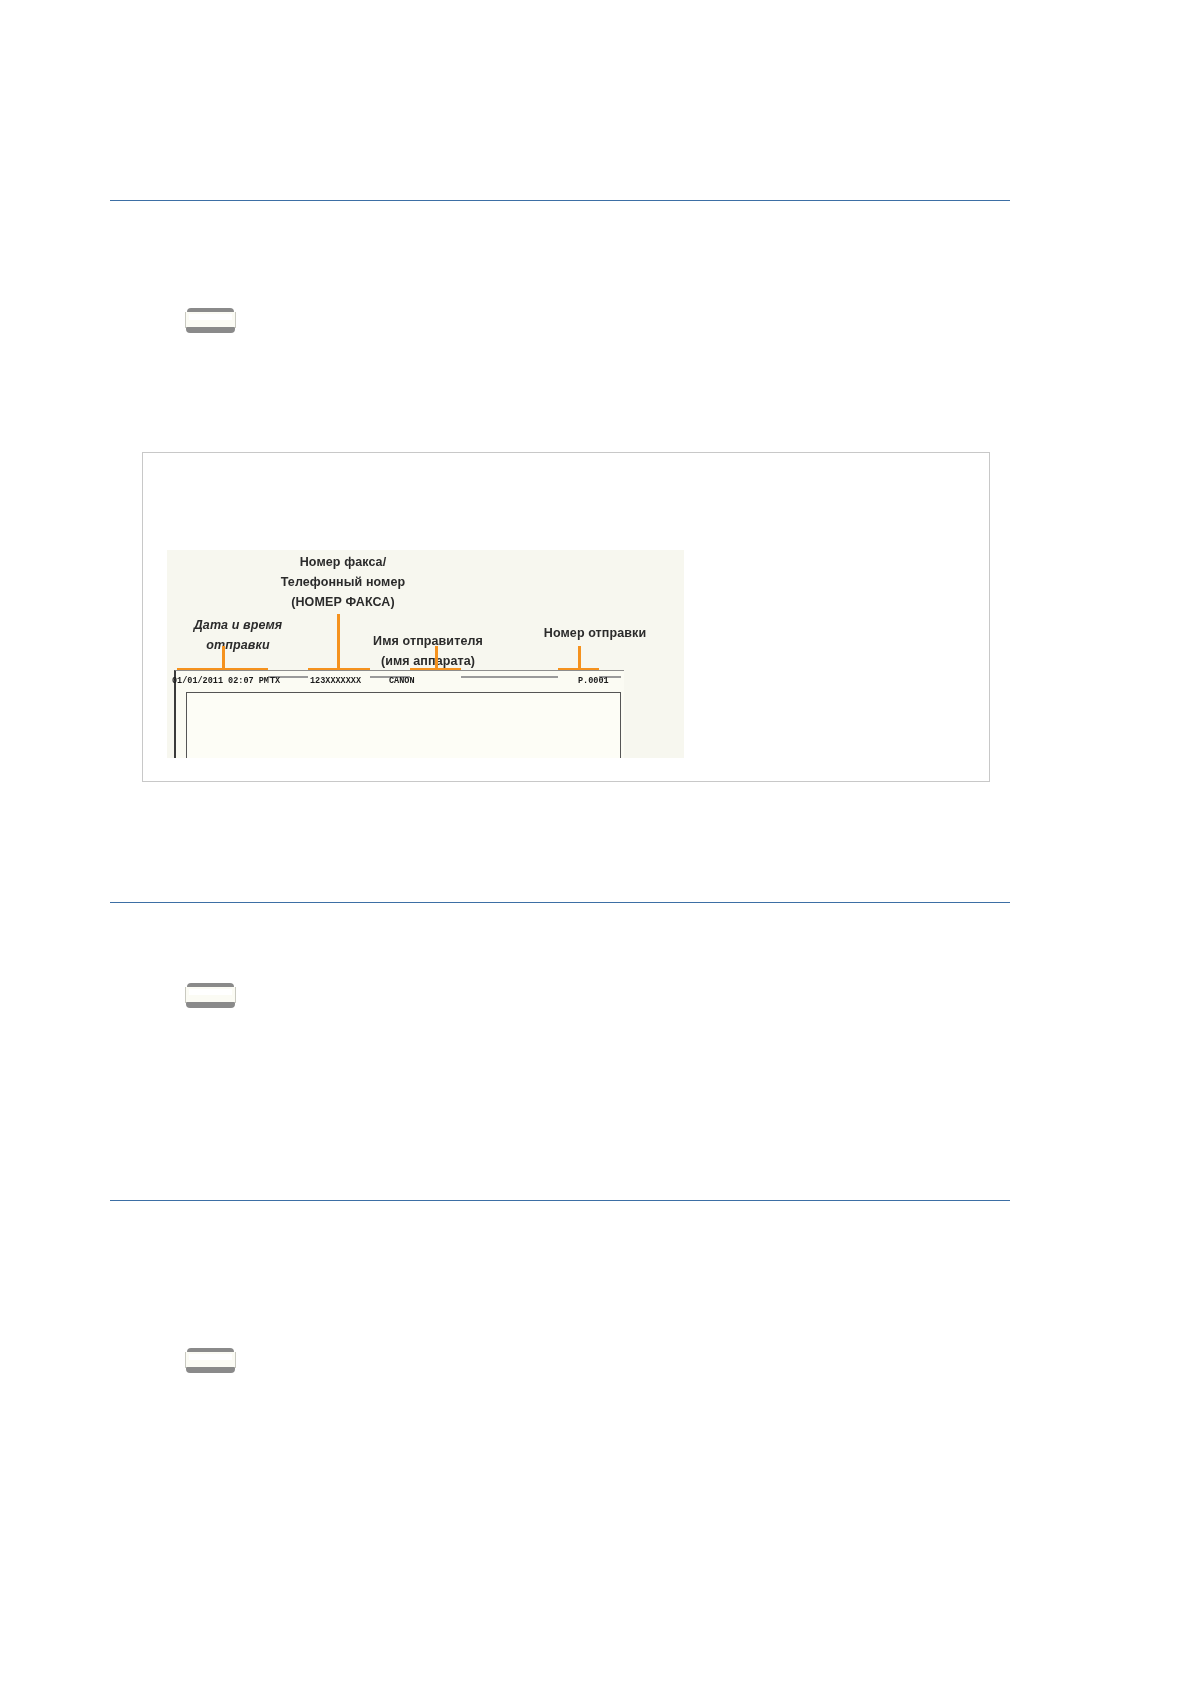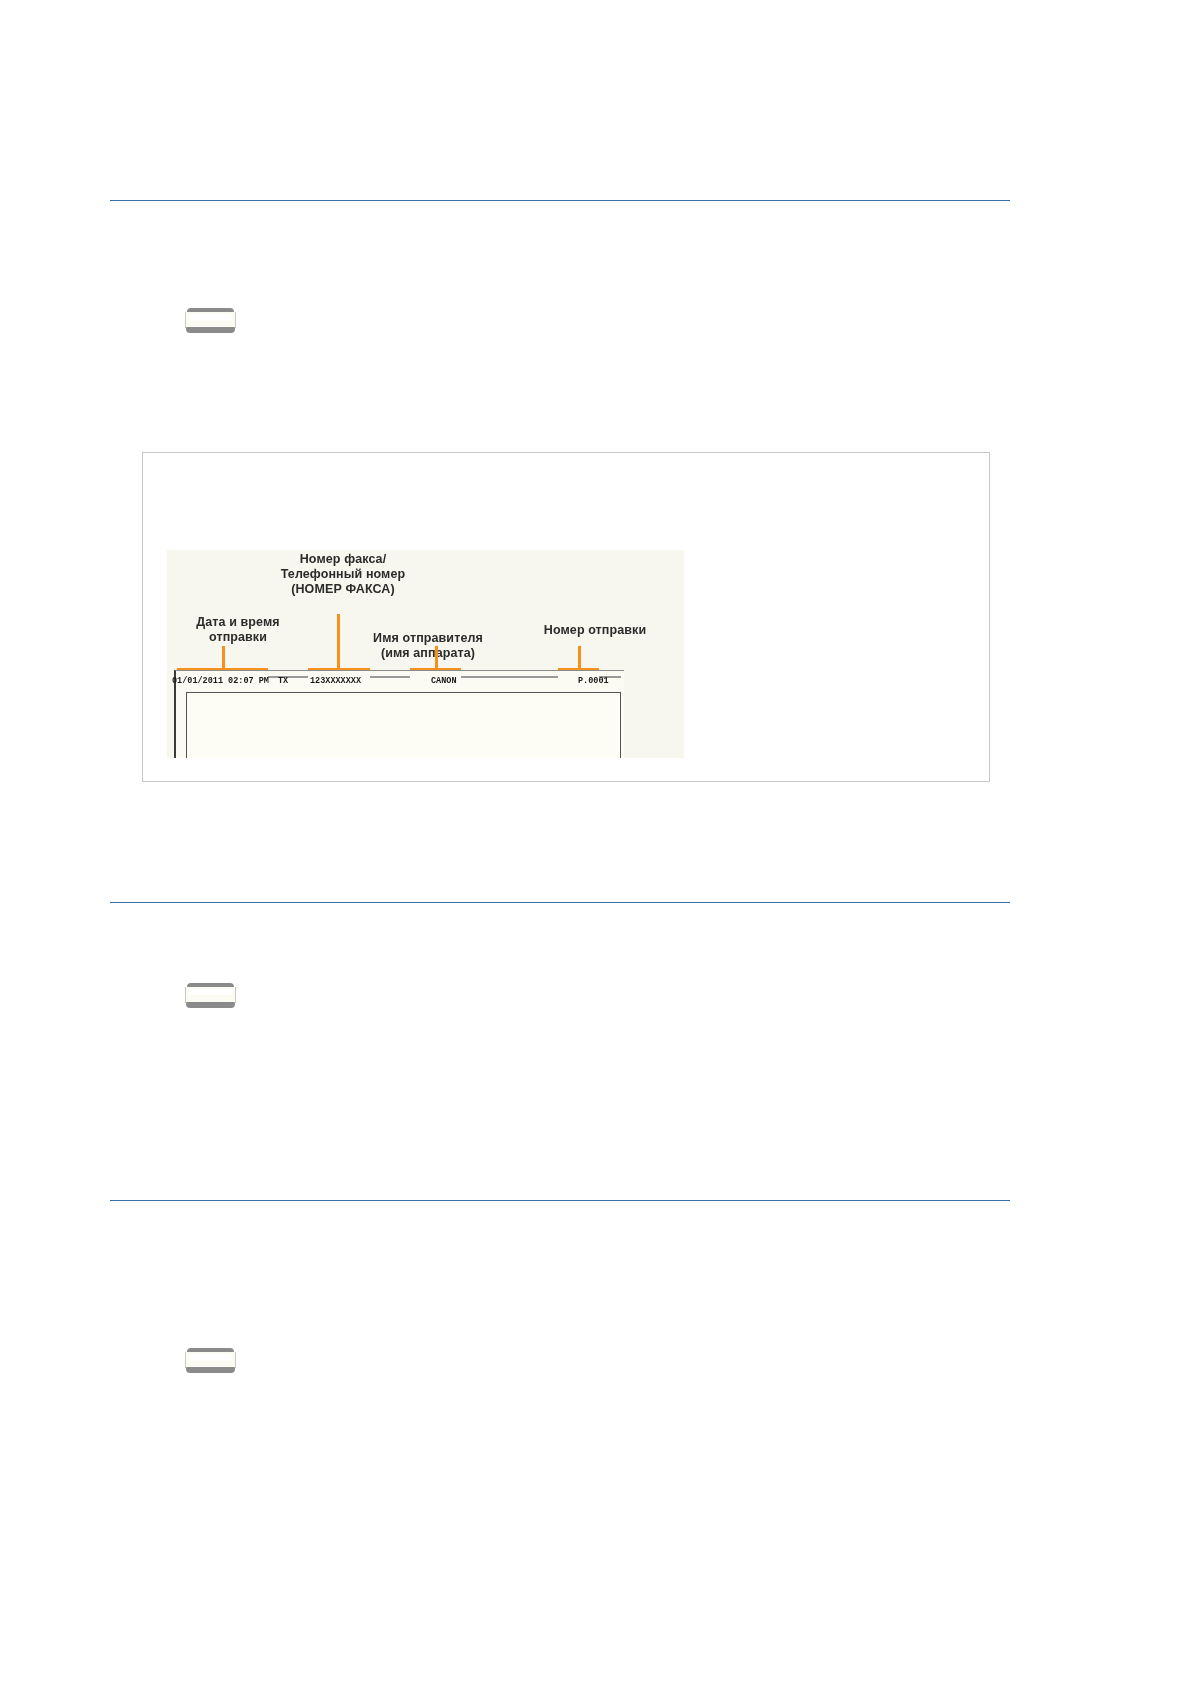--- a/index.html
+++ b/index.html
@@ -99,26 +99,26 @@
   }
 
   
   .dlabel {
     position: absolute;
     font-family: "Liberation Sans", sans-serif;
     font-size: 12.5px;
     font-weight: bold;
     color: #2b2b2b;
     text-align: center;
-    line-height: 15px;
+    line-height: 20px;
     letter-spacing: 0.1px;
     white-space: pre-line;
   }
   .lbl-fax   { left: 253px; top: 552px; width: 180px; }
-  .lbl-date  { left: 178px; top: 615px; width: 120px; }
+  .lbl-date  { left: 178px; top: 615px; width: 120px; font-style: italic; }
   .lbl-sender{ left: 358px; top: 631px; width: 140px; }
   .lbl-page  { left: 520px; top: 623px; width: 150px; }
   .lbl-mark  { left: 180px; top: 715px; width: 200px; }
 
   
   .lead {
     position: absolute;
     background: #f5921e;
   }
   .vline { width: 3px; }
@@ -165,21 +165,21 @@
     top: 676px;
     font-family: "Liberation Mono", monospace;
     font-size: 8.5px;
     font-weight: bold;
     color: #1a1a1a;
     letter-spacing: 0px;
     white-space: nowrap;
   }
   .fl-date { left: 172px; }
   .fl-num  { left: 310px; text-align: center; }
-  .fl-name { left: 431px; }
+  .fl-name { left: 389px; }
   .fl-page { left: 578px; }
 
   .sep-rule {
     position: absolute;
     height: 2px;
     background: #9a9a9a;
   }
 </style>
 </head>
 <body>
@@ -239,16 +239,16 @@
 
 <div class="fax-sheet"></div>
 <div class="fax-inner"></div>
 
 <div class="sep-rule" style="left:268px; top:676px; width:40px;"></div>
 <div class="sep-rule" style="left:370px; top:676px; width:40px;"></div>
 <div class="sep-rule" style="left:461px; top:676px; width:97px;"></div>
 <div class="sep-rule" style="left:599px; top:676px; width:22px;"></div>
 
 <div class="fax-line fl-date">01/01/2011 02:07 PM</div>
-<div class="fax-line" style="left:270px;padding-left:8px;">TX</div>
+<div class="fax-line" style="left:270px;">TX</div>
 <div class="fax-line fl-num">123XXXXXXX</div>
 <div class="fax-line fl-name">CANON</div>
 <div class="fax-line fl-page">P.0001</div>
 
 </body></html>

